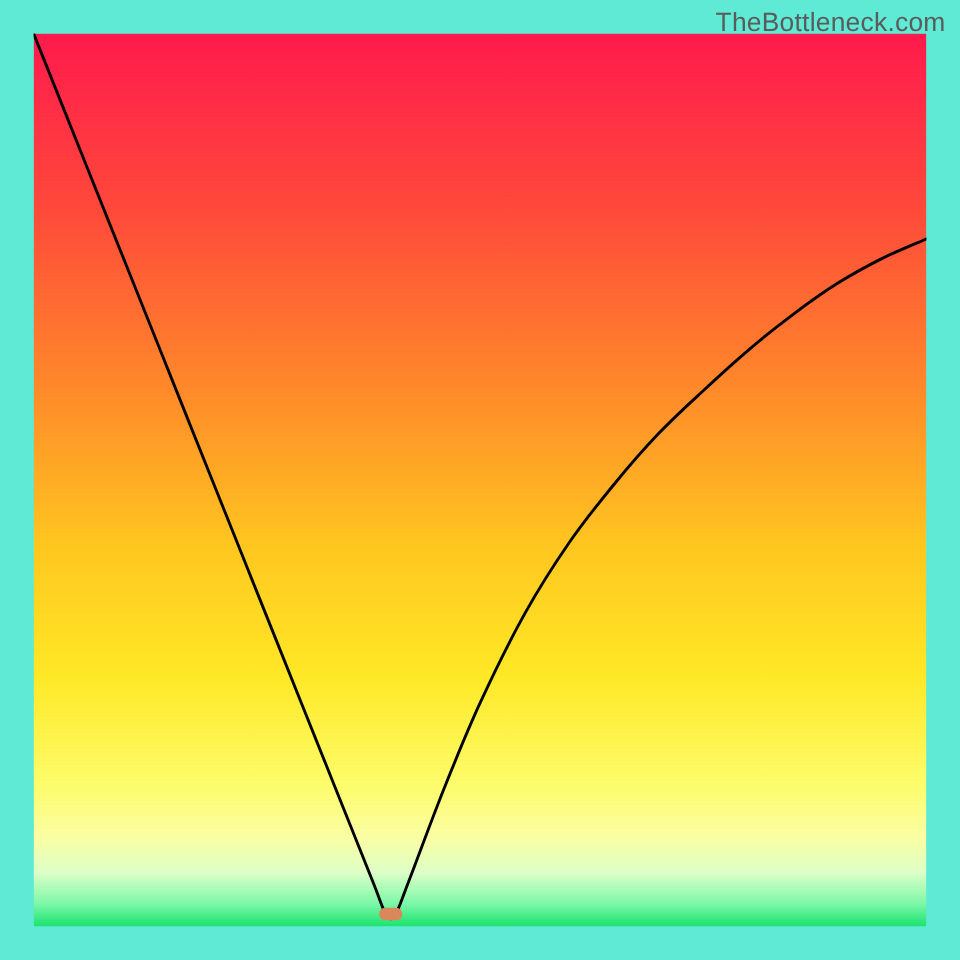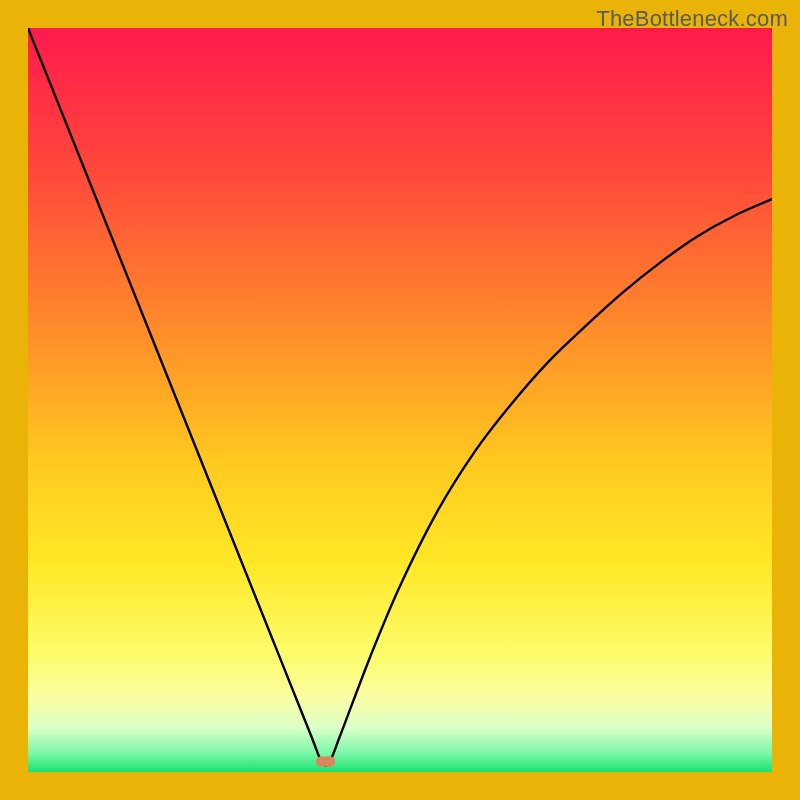--- a/index.html
+++ b/index.html
@@ -8,21 +8,21 @@
     width: 800px;
     height: 800px;
     background: #000;
     font-family: Arial, Helvetica, sans-serif;
     overflow: hidden;
   }
   .frame {
     position: relative;
     width: 800px;
     height: 800px;
-    background: #eab308;
+    background: #5eead4;
   }
   .watermark {
     position: absolute;
     top: 6px;
     right: 12px;
     color: #5b5b5b;
     font-size: 22px;
     font-weight: 400;
     letter-spacing: 0.2px;
     user-select: none;

